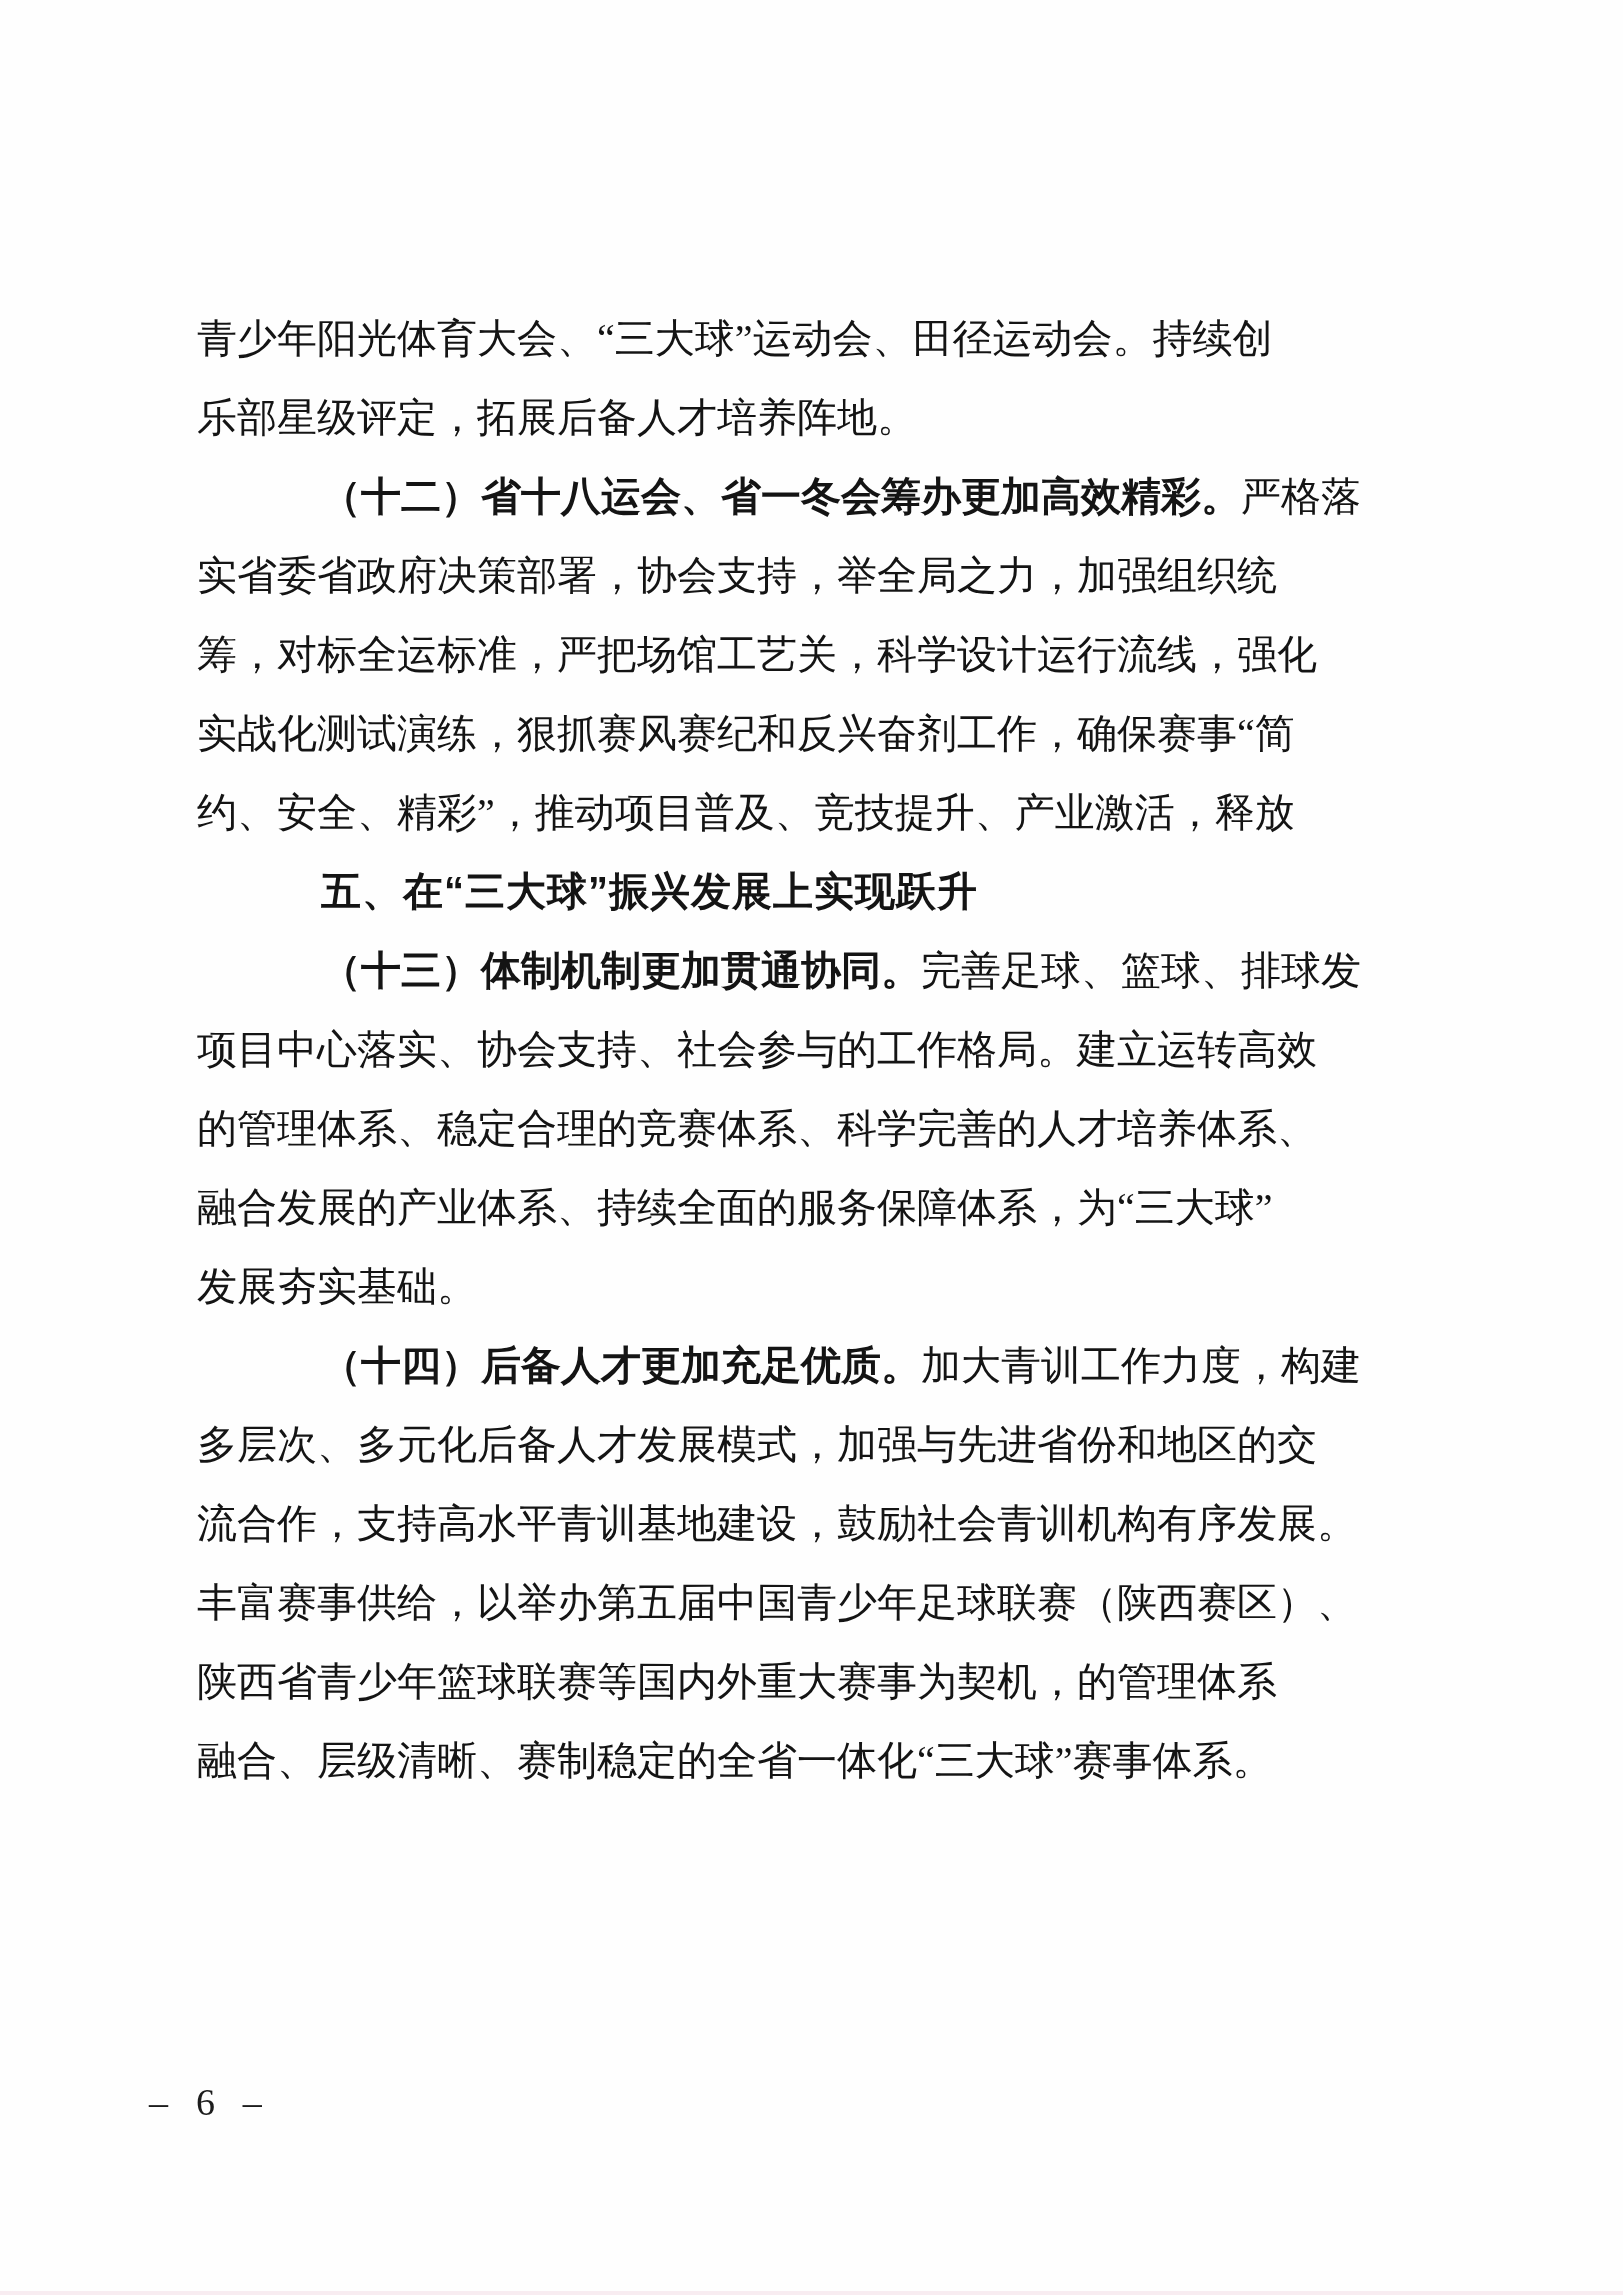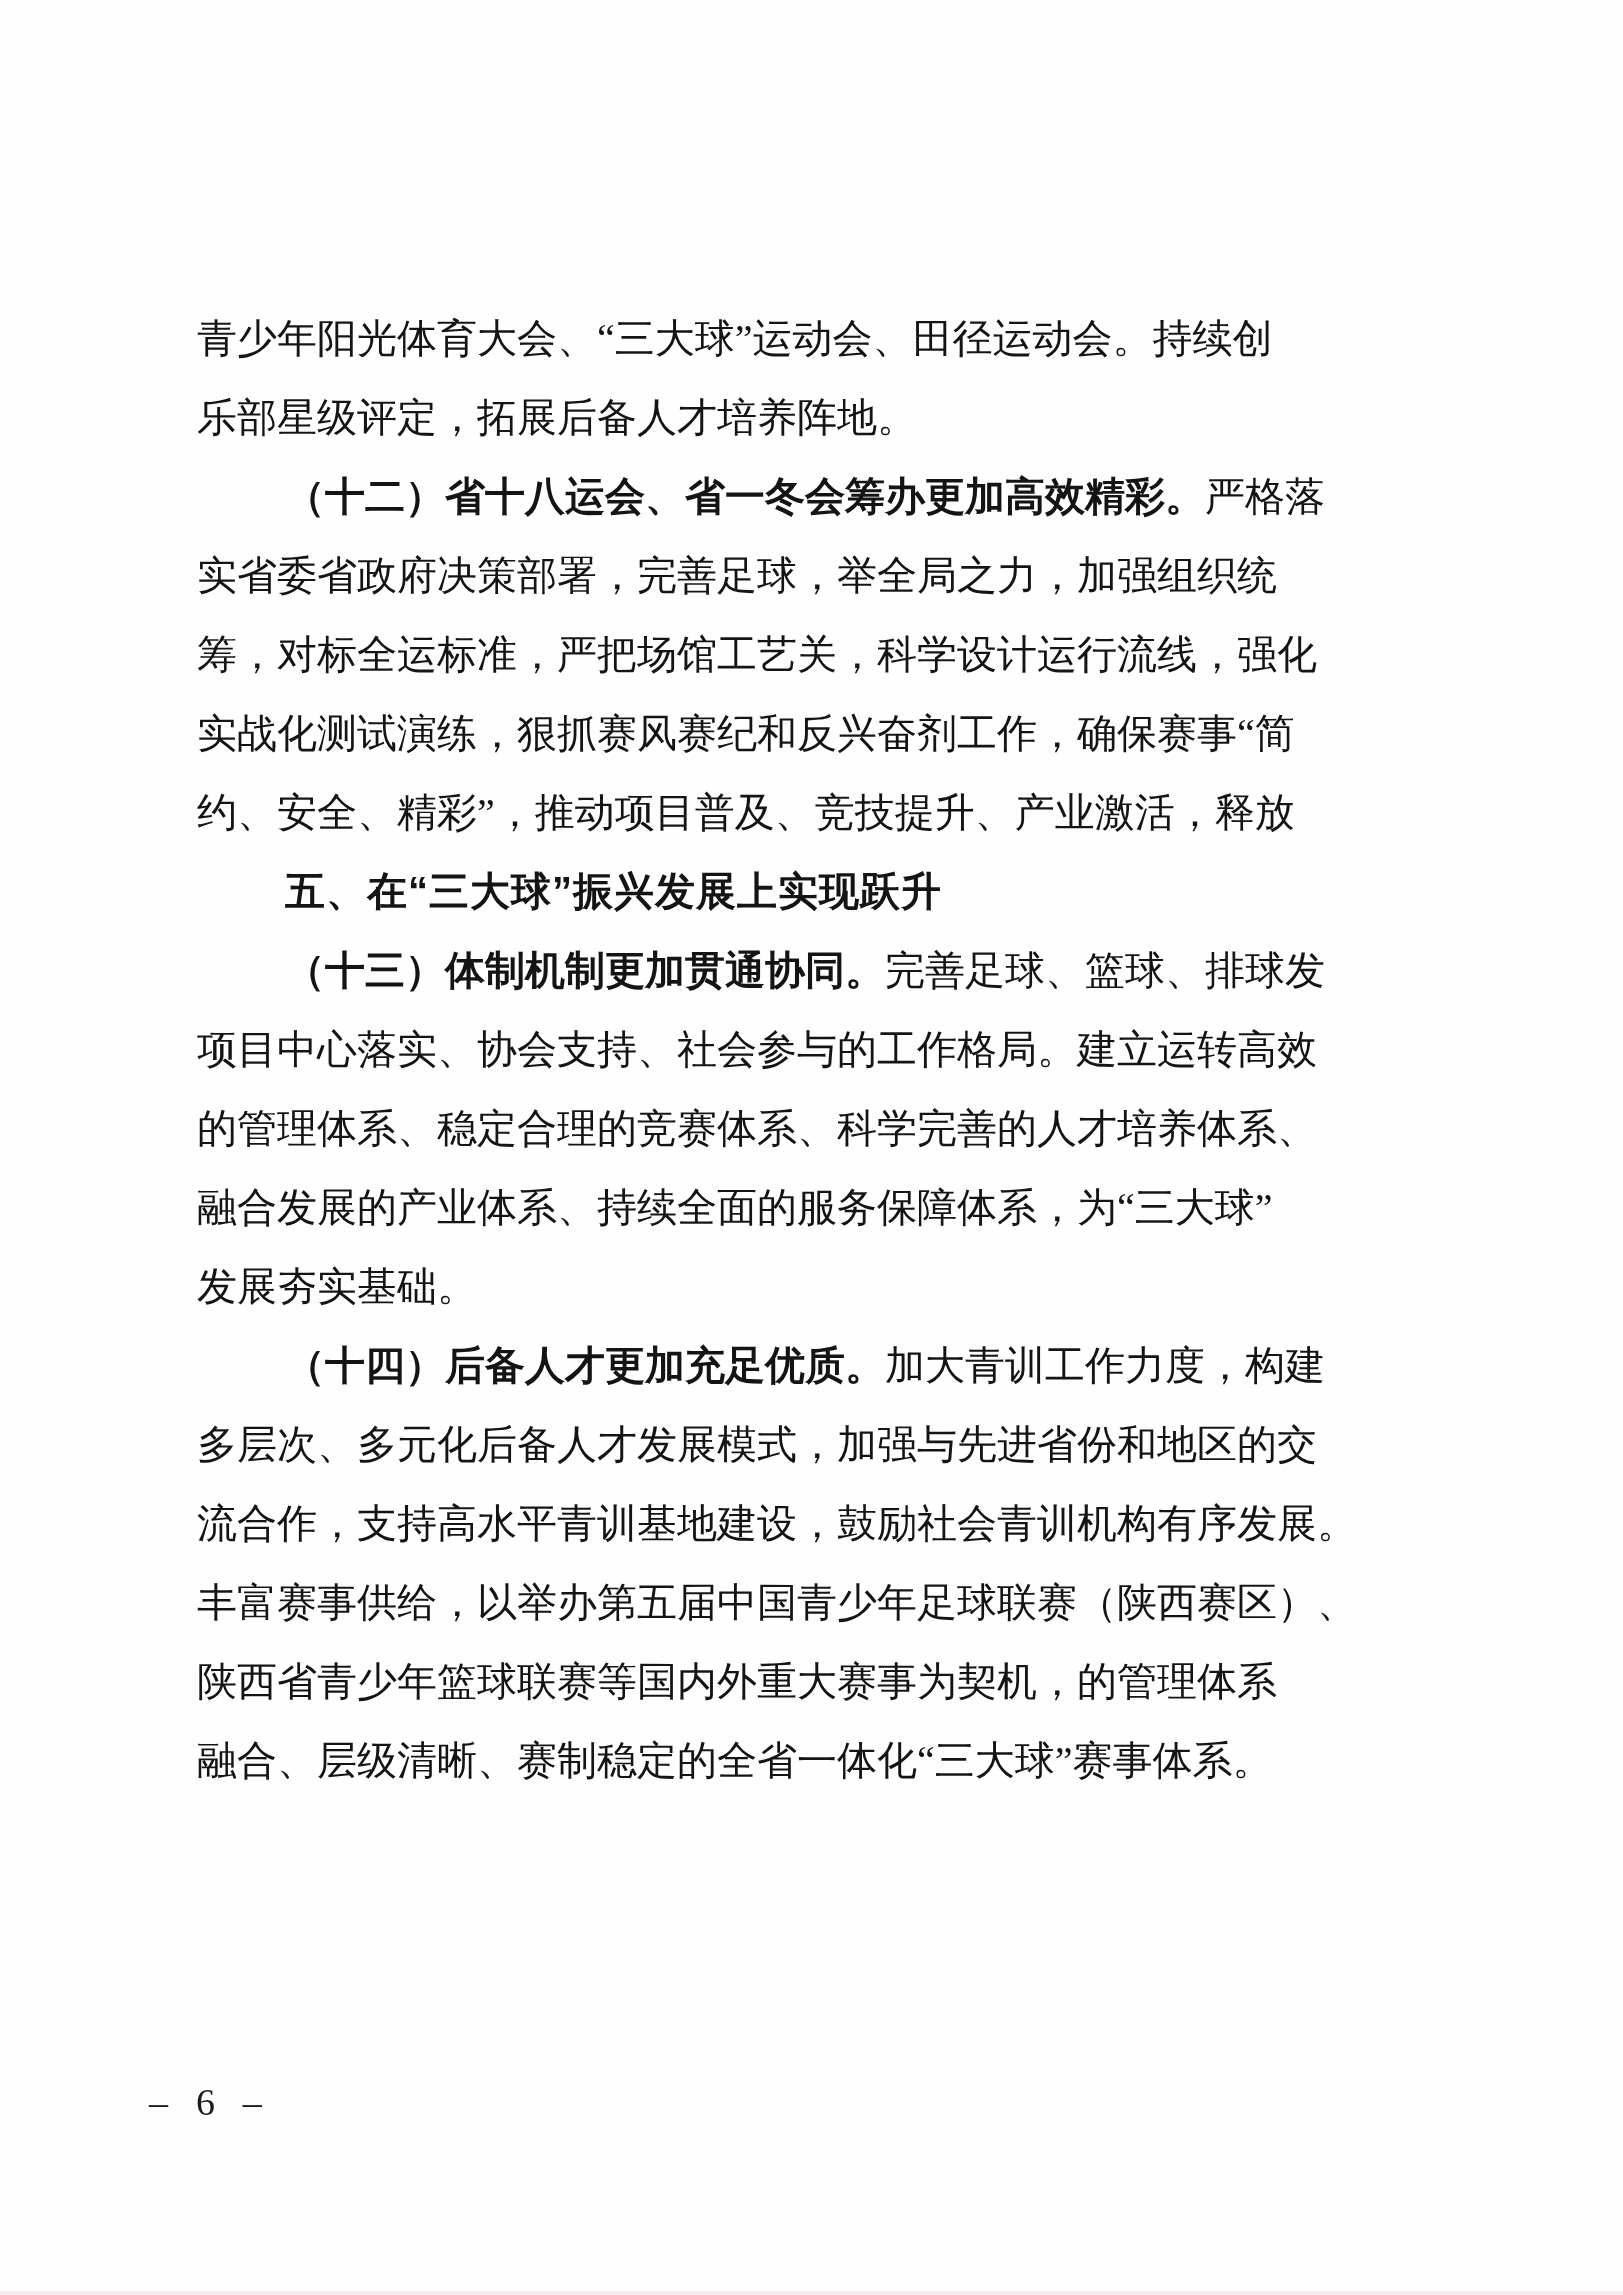--- a/index.html
+++ b/index.html
@@ -20,21 +20,21 @@
   }
   .line {
     height: 79px;
     line-height: 79px;
     font-size: 40px;
     white-space: nowrap;
     letter-spacing: 0px;
   }
   .line.indent { text-indent: 88px; }
   .seg { font-weight: normal; }
-  .seg.b { font-weight: bold; }
+  .seg.b { font-weight: bold; margin-left: 36px; }
   .line.heading .seg {
     font-family: "Liberation Sans", "DejaVu Sans", sans-serif;
     font-weight: bold;
     letter-spacing: 1px;
   }
   .page-number {
     position: absolute;
     left: 149px;
     top: 2082px;
     font-size: 38px;
@@ -54,21 +54,21 @@
   }
 </style>
 </head>
 <body>
 
 <div class="page">
   <div class="text-block">
       <div class="line"><span class="seg">青少年阳光体育大会、“三大球”运动会、田径运动会。持续创</span></div>
       <div class="line"><span class="seg">乐部星级评定，拓展后备人才培养阵地。</span></div>
       <div class="line indent"><span class="seg b">（十二）省十八运会、省一冬会筹办更加高效精彩。</span><span class="seg">严格落</span></div>
-      <div class="line"><span class="seg">实省委省政府决策部署，完善足球，举全局之力，加强组织统</span></div>
+      <div class="line"><span class="seg">实省委省政府决策部署，协会支持，举全局之力，加强组织统</span></div>
       <div class="line"><span class="seg">筹，对标全运标准，严把场馆工艺关，科学设计运行流线，强化</span></div>
       <div class="line"><span class="seg">实战化测试演练，狠抓赛风赛纪和反兴奋剂工作，确保赛事“简</span></div>
       <div class="line"><span class="seg">约、安全、精彩”，推动项目普及、竞技提升、产业激活，释放</span></div>
       <div class="line indent heading"><span class="seg b">五、在“三大球”振兴发展上实现跃升</span></div>
       <div class="line indent"><span class="seg b">（十三）体制机制更加贯通协同。</span><span class="seg">完善足球、篮球、排球发</span></div>
       <div class="line"><span class="seg">项目中心落实、协会支持、社会参与的工作格局。建立运转高效</span></div>
       <div class="line"><span class="seg">的管理体系、稳定合理的竞赛体系、科学完善的人才培养体系、</span></div>
       <div class="line"><span class="seg">融合发展的产业体系、持续全面的服务保障体系，为“三大球”</span></div>
       <div class="line"><span class="seg">发展夯实基础。</span></div>
       <div class="line indent"><span class="seg b">（十四）后备人才更加充足优质。</span><span class="seg">加大青训工作力度，构建</span></div>

